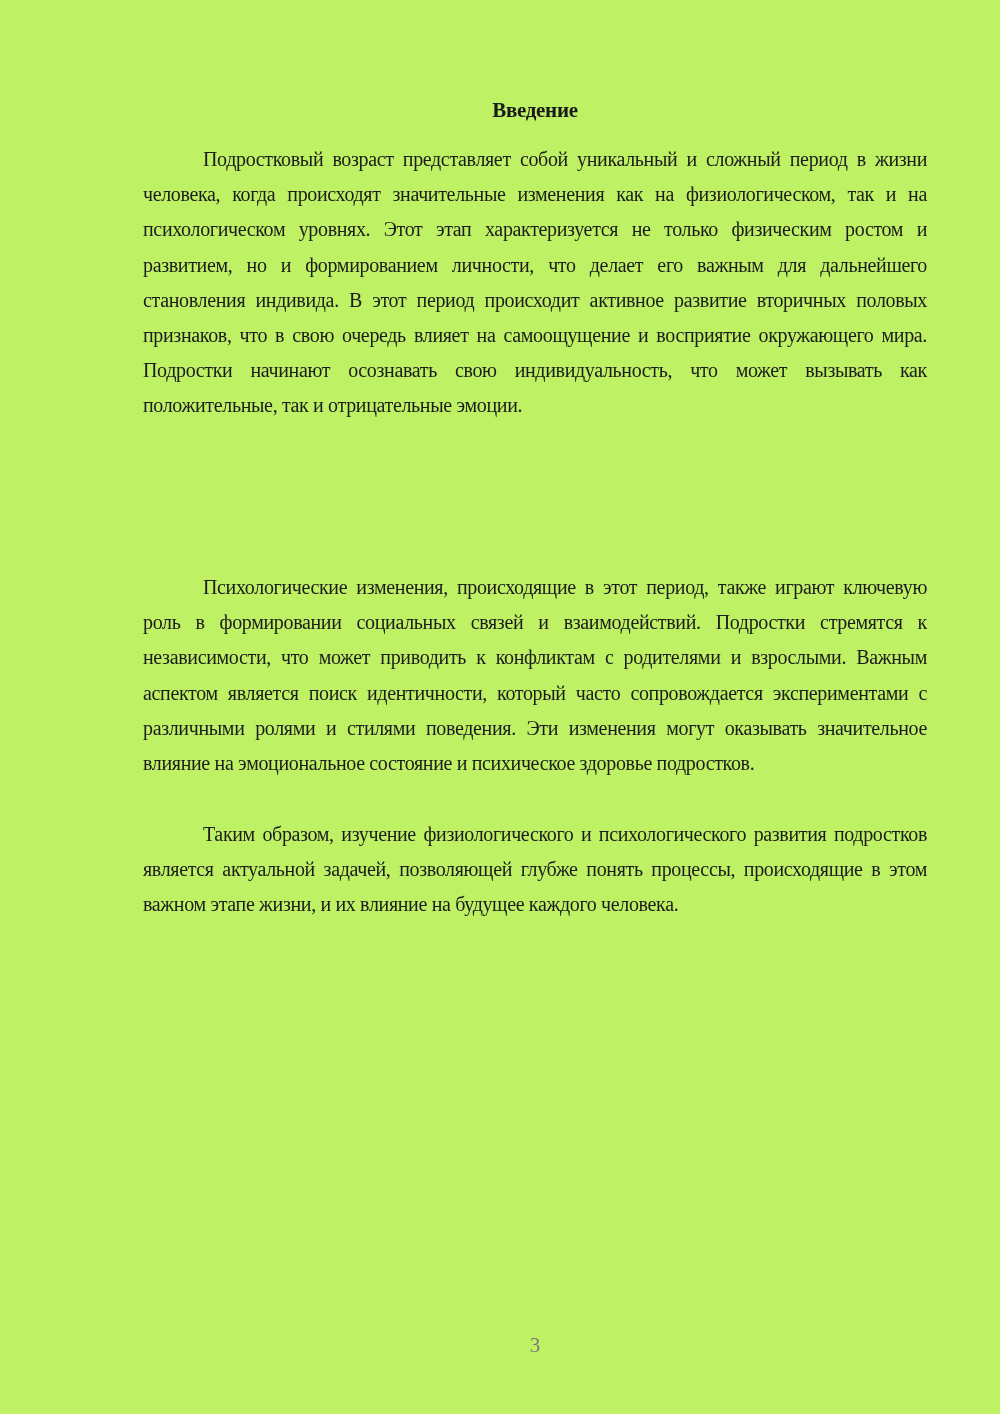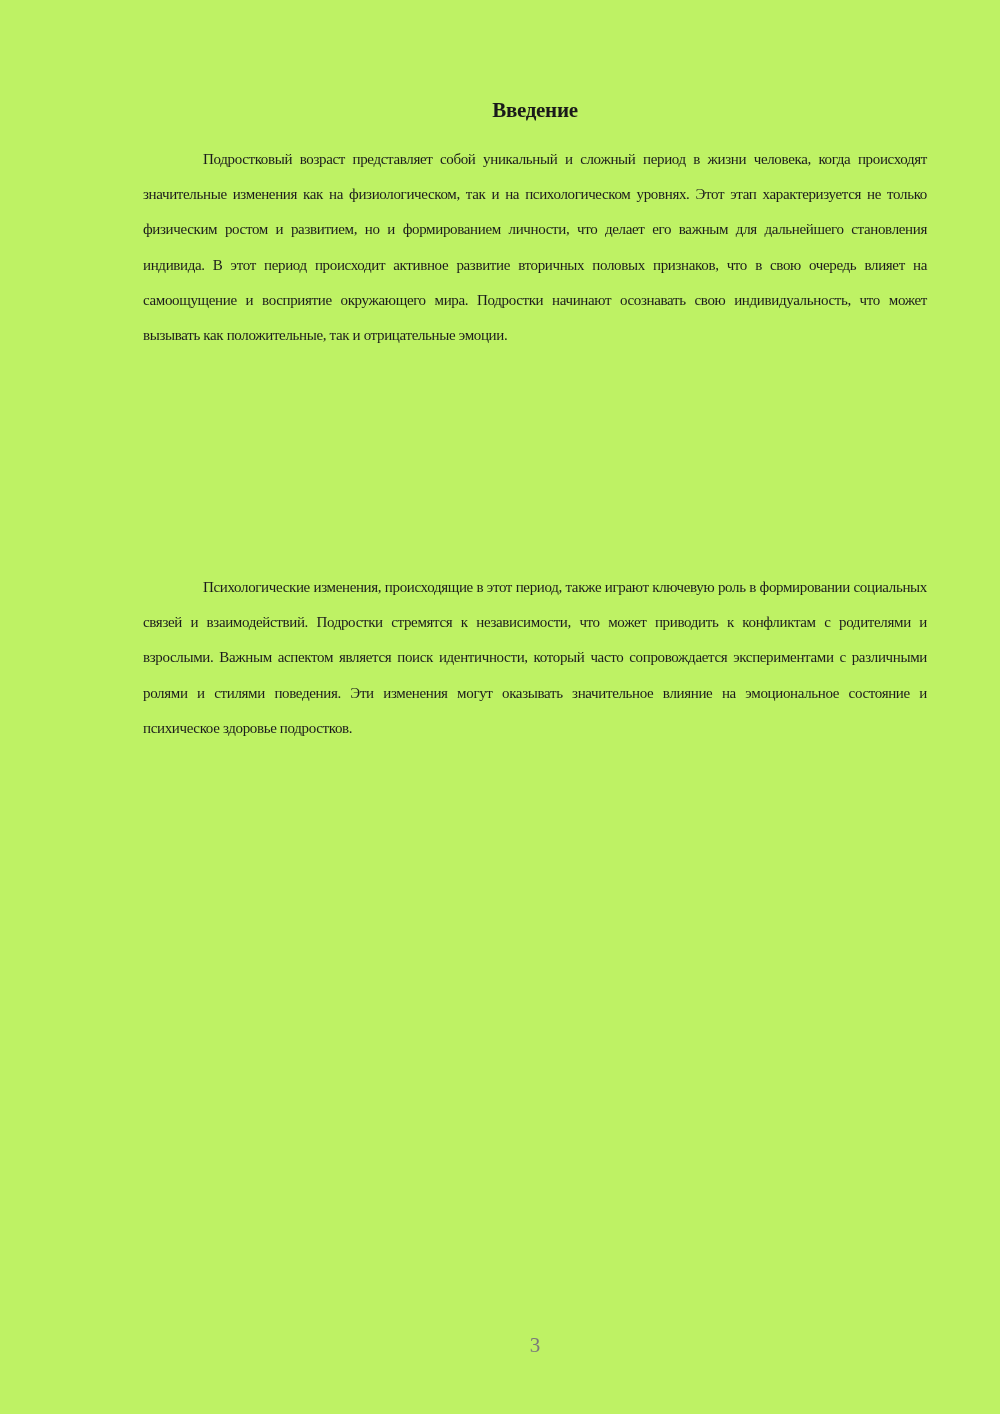--- a/index.html
+++ b/index.html
@@ -32,21 +32,21 @@
       font-weight: bold;
       font-size: 21px;
       line-height: 28px;
       letter-spacing: -0.3px;
       color: #1a1a1a;
     }
     .body-text {
       position: absolute;
       left: 143px;
       width: 784px;
-      font-size: 15px;
+      font-size: 20px;
       line-height: 35.2px;
       text-align: justify;
       text-align-last: left;
       letter-spacing: -0.35px;
       color: #1c1c1c;
     }
     .para {
       margin: 0;
       text-indent: 60px;
       text-align: justify;
@@ -71,15 +71,18 @@
   <div class="heading">Введение</div>
 
   <div class="body-text" id="para1">
     <p class="para">Подростковый возраст представляет собой уникальный и сложный период в жизни человека, когда происходят значительные изменения как на физиологическом, так и на психологическом уровнях. Этот этап характеризуется не только физическим ростом и развитием, но и формированием личности, что делает его важным для дальнейшего становления индивида. В этот период происходит активное развитие вторичных половых признаков, что в свою очередь влияет на самоощущение и восприятие окружающего мира. Подростки начинают осознавать свою индивидуальность, что может вызывать как положительные, так и отрицательные эмоции.</p>
   </div>
 
   <div class="body-text" id="para2">
     <p class="para">Психологические изменения, происходящие в этот период, также играют ключевую роль в формировании социальных связей и взаимодействий. Подростки стремятся к независимости, что может приводить к конфликтам с родителями и взрослыми. Важным аспектом является поиск идентичности, который часто сопровождается экспериментами с различными ролями и стилями поведения. Эти изменения могут оказывать значительное влияние на эмоциональное состояние и психическое здоровье подростков.</p>
   </div>
 
+  <div class="body-text" id="para3">
+    <p class="para">Таким образом, изучение физиологического и психологического развития подростков является актуальной задачей, позволяющей глубже понять процессы, происходящие в этом важном этапе жизни, и их влияние на будущее каждого человека.</p>
+  </div>
 
   <div class="page-number">3</div>
 </div>
 
 </body></html>

